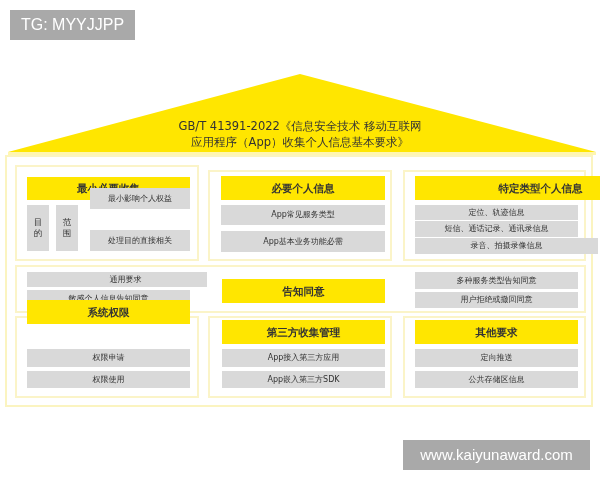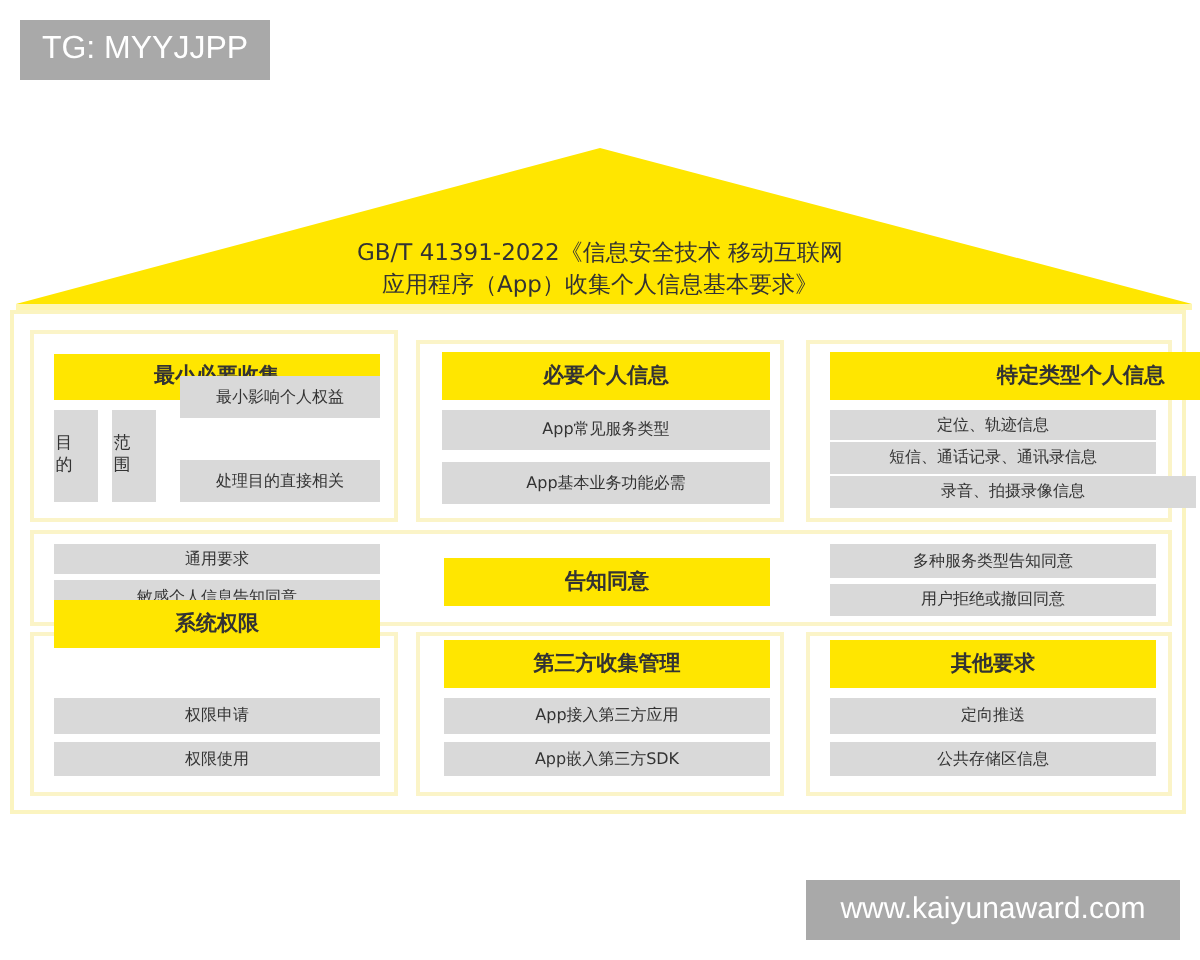--- a/index.html
+++ b/index.html
@@ -8,21 +8,21 @@
   .tag { position:absolute; left:10px; top:10px; width:125px; height:30px; background:#a9a9a9;
          color:#fff; font-family:"Liberation Sans", sans-serif; font-size:16px; line-height:30px; text-align:center; }
   .roof { position:absolute; left:0; top:0; width:600px; height:160px; }
   .roof-title { position:absolute; left:150px; width:300px; text-align:center; font-size:11.5px; color:#333; line-height:16px; top:118px; }
   .frame { position:absolute; left:5px; top:155px; width:588px; height:252px; border:2px solid #fbf4c0; box-sizing:border-box; background:#fff; }
   .panel { position:absolute; border:2px solid #fbf4c8; box-sizing:border-box; background:#fff; }
   .yellow { position:absolute; background:#ffe600; color:#333; text-align:center; font-size:10.5px; font-weight:bold; }
   .gray { position:absolute; background:#d9d9d9; color:#333; text-align:center; font-size:8px; }
   .watermark { position:absolute; left:403px; top:440px; width:187px; height:30px; background:#a9a9a9; color:#fff;
                font-family:"Liberation Sans", sans-serif; font-size:15px; line-height:30px; text-align:center; }
-  .vcell { position:absolute; background:#d9d9d9; color:#333; font-size:8.5px; display:flex; align-items:center; }
+  .vcell { position:absolute; background:#d9d9d9; color:#333; font-size:8.5px; display:flex; align-items:center; justify-content:center; }
   .vcell span { display:block; width:10px; line-height:11px; text-align:center; }
 </style>
 </head>
 <body>
 
 <div class="tag">TG: MYYJJPP</div>
 
 <svg class="roof" viewBox="0 0 600 160">
   <polygon points="300,74 596,152 8,152" fill="#ffe600"></polygon>
   <rect x="8" y="152" width="588" height="3" fill="#fff6b0"></rect>
@@ -50,21 +50,21 @@
 <div class="gray" style="left:221px;top:205px;width:164px;height:20px;line-height:20px;">App常见服务类型</div>
 <div class="gray" style="left:221px;top:231px;width:164px;height:21px;line-height:21px;">App基本业务功能必需</div>
 
 <div class="panel" style="left:403px;top:170px;width:183px;height:91px;"></div>
 <div class="yellow" style="left:415px;top:176px;width:163px;height:24px;line-height:24px;padding-left:44px;">特定类型个人信息</div>
 <div class="gray" style="left:415px;top:205px;width:163px;height:15px;line-height:15px;">定位、轨迹信息</div>
 <div class="gray" style="left:415px;top:221px;width:163px;height:16px;line-height:16px;">短信、通话记录、通讯录信息</div>
 <div class="gray" style="left:415px;top:238px;width:183px;height:16px;line-height:16px;">录音、拍摄录像信息</div>
 
 <div class="panel" style="left:15px;top:265px;width:571px;height:48px;"></div>
-<div class="gray" style="left:27px;top:272px;width:163px;height:15px;line-height:15px;">通用要求</div>
+<div class="gray" style="left:27px;top:272px;width:163px;height:15px;line-height:15px;padding-left:17px;">通用要求</div>
 <div class="gray" style="left:27px;top:290px;width:163px;height:17px;line-height:17px;">敏感个人信息告知同意</div>
 <div class="yellow" style="left:222px;top:279px;width:163px;height:24px;line-height:24px;">告知同意</div>
 <div class="gray" style="left:415px;top:272px;width:163px;height:17px;line-height:17px;">多种服务类型告知同意</div>
 <div class="gray" style="left:415px;top:292px;width:163px;height:16px;line-height:16px;">用户拒绝或撤回同意</div>
 
 <div class="panel" style="left:15px;top:316px;width:184px;height:82px;"></div>
 <div class="yellow" style="left:27px;top:300px;width:163px;height:24px;line-height:24px;">系统权限</div>
 <div class="gray" style="left:27px;top:349px;width:163px;height:18px;line-height:18px;">权限申请</div>
 <div class="gray" style="left:27px;top:371px;width:163px;height:17px;line-height:17px;">权限使用</div>
 

